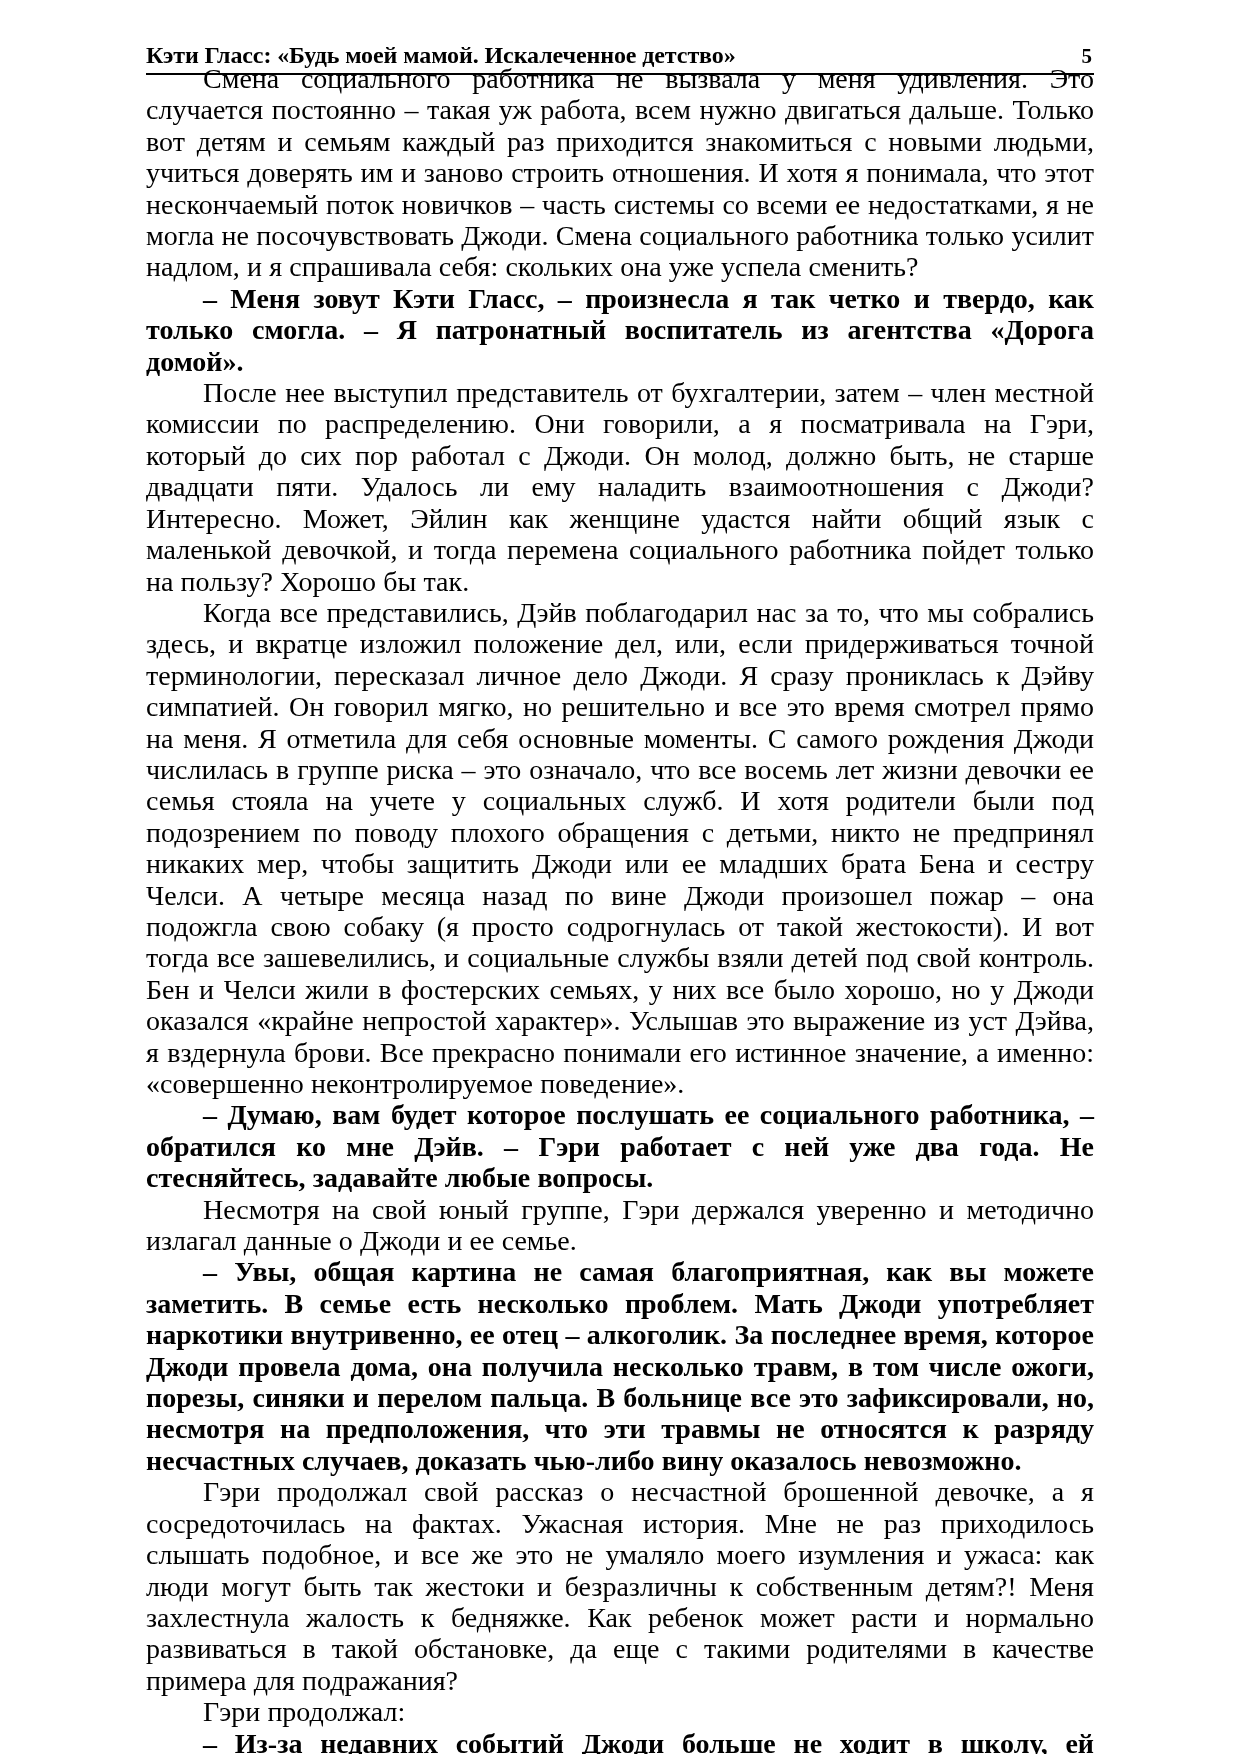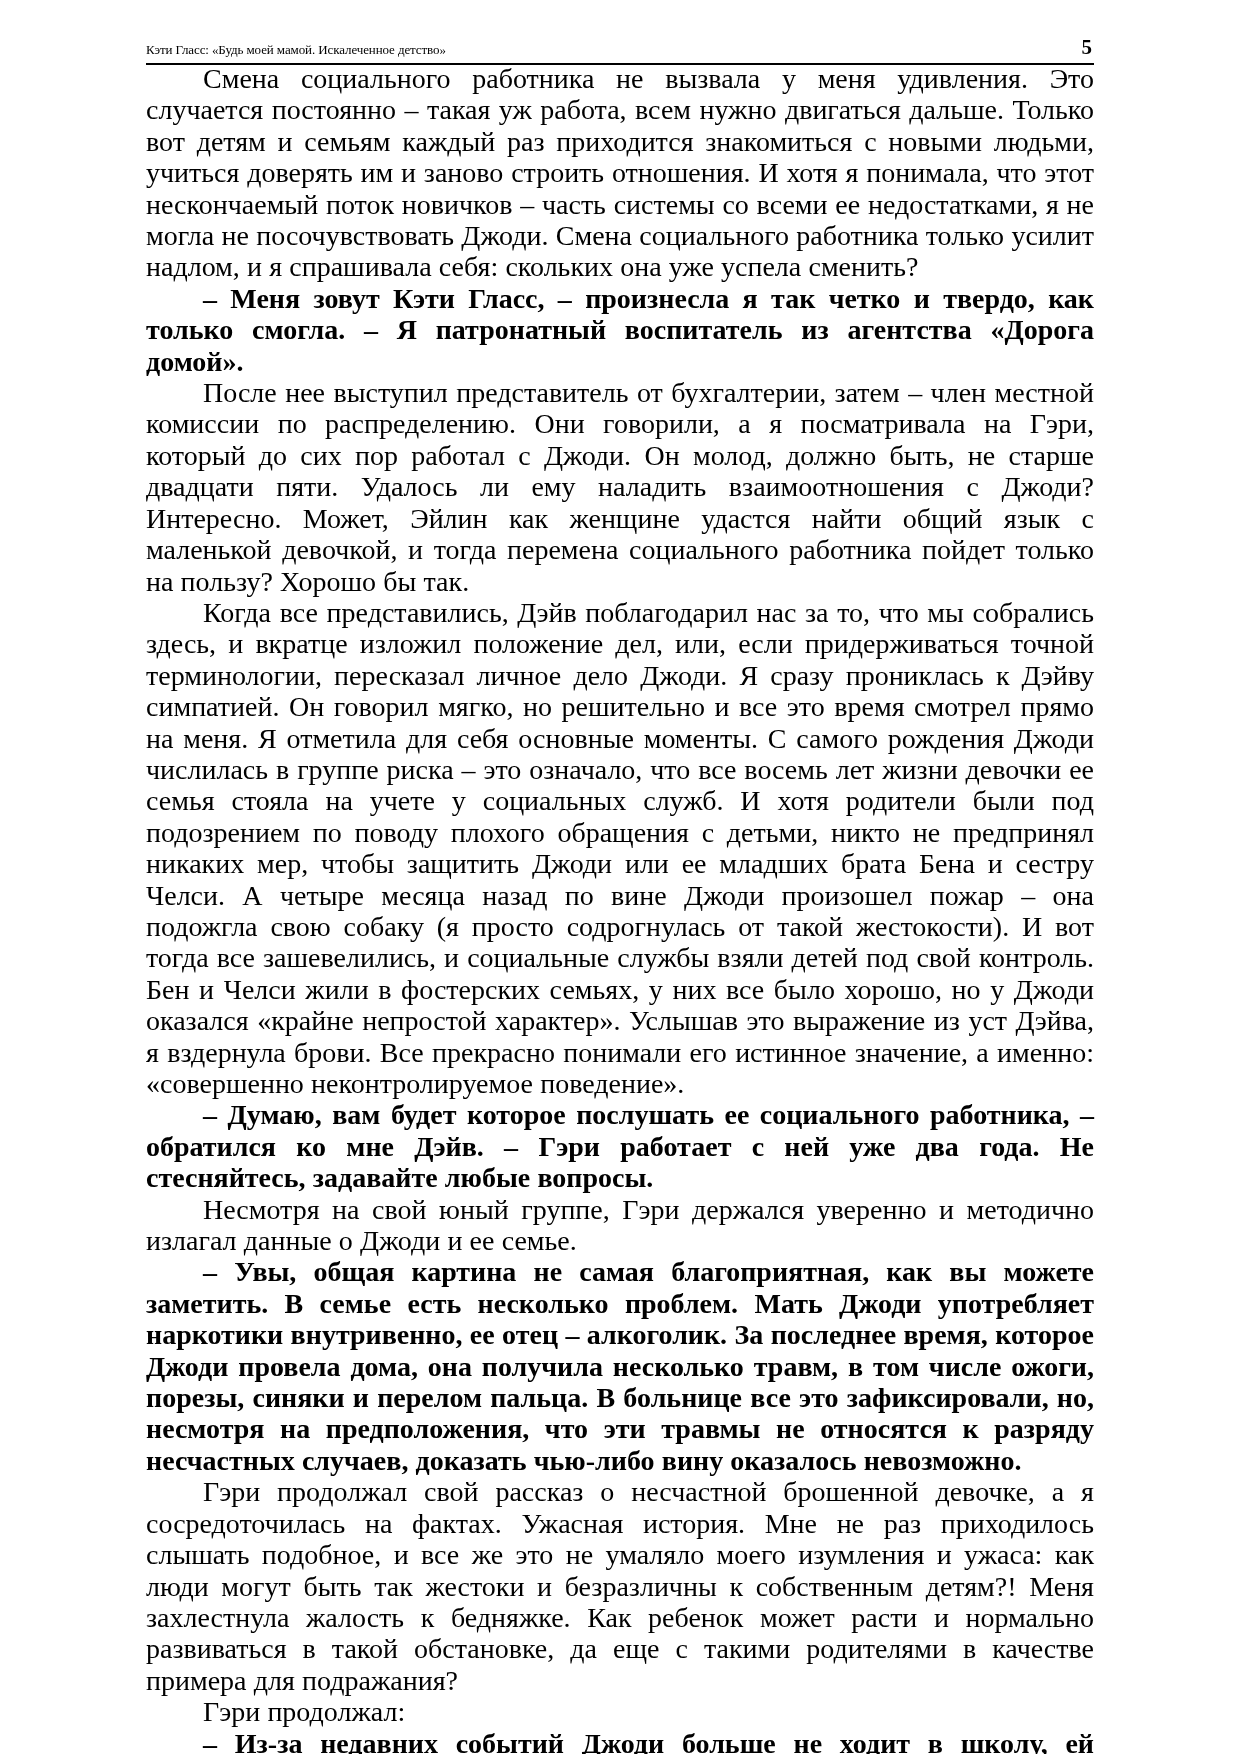--- a/index.html
+++ b/index.html
@@ -34,22 +34,22 @@
     box-sizing: border-box;
   }
   .header-inner {
     display: flex;
     align-items: baseline;
     justify-content: space-between;
     width: 100%;
   }
   .header-title {
     font-family: "Liberation Serif", "DejaVu Serif", serif;
-    font-weight: normal;
-    font-size: 13px;
+    font-weight: bold;
+    font-size: 24px;
     letter-spacing: -0.1px;
     white-space: nowrap;
     line-height: 1.05;
     margin-top: 11px;
   }
   .header-pageno {
     font-family: "Liberation Serif", "DejaVu Serif", serif;
     font-weight: bold;
     font-size: 21px;
     line-height: 1.05;

